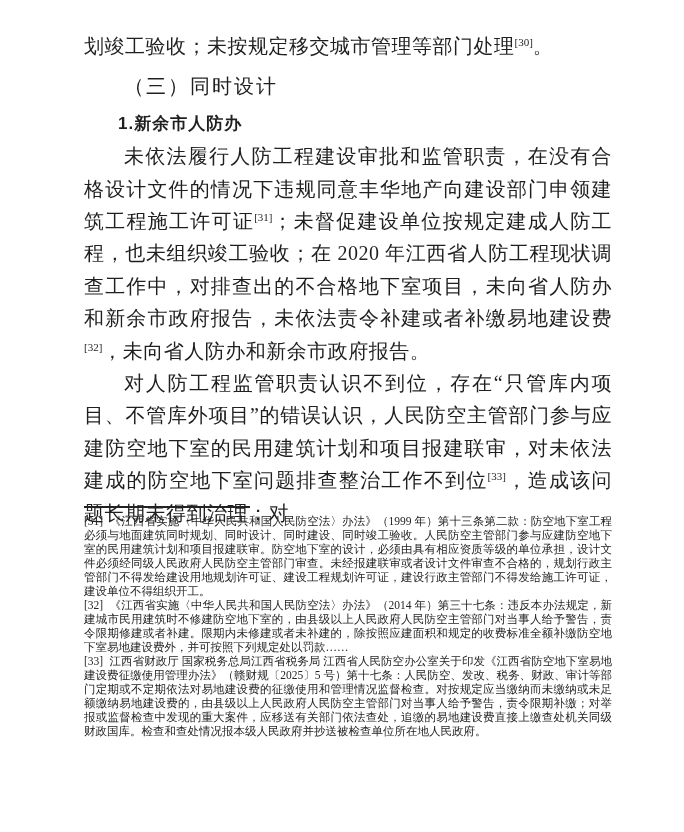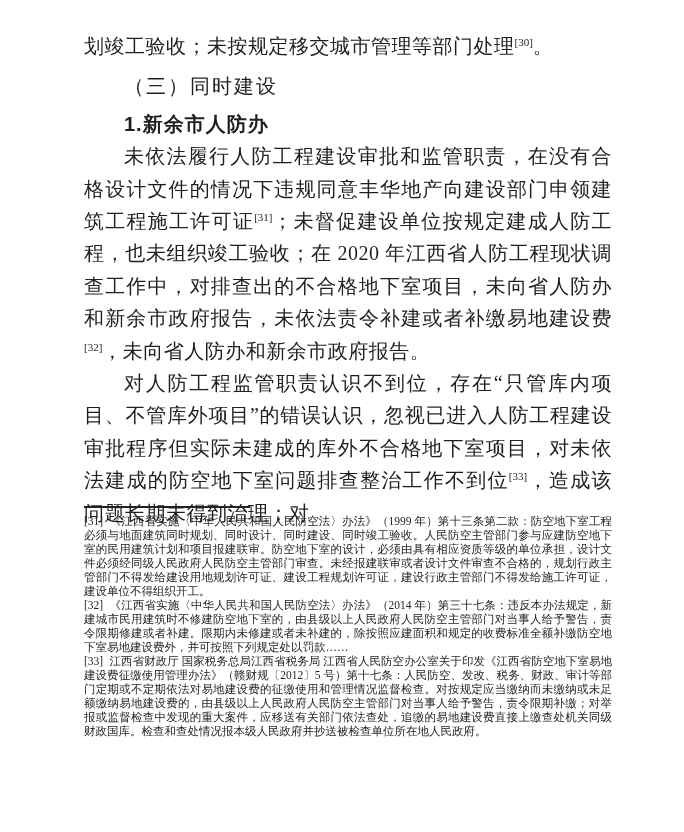--- a/index.html
+++ b/index.html
@@ -35,21 +35,21 @@
   .heading-l2 {
     margin: 8px 0 0 0;
     font-size: 20px;
     line-height: 32.4px;
     text-indent: 2em;
     font-weight: normal;
     letter-spacing: 2px;
   }
   .heading-l3 {
     margin: 5px 0 0 0;
-    font-size: 20px;
+    font-size: 17px;
     line-height: 32.4px;
     text-indent: 2em;
     font-weight: bold;
     font-family: "Liberation Sans", "DejaVu Sans", sans-serif;
     letter-spacing: 1px;
   }
   .sup-ref {
     font-size: 11px;
     vertical-align: 7px;
     letter-spacing: 0;
@@ -92,37 +92,37 @@
 </style>
 </head>
 <body>
 
 <div class="page">
 
   <div class="content">
 
     <p class="body-line no-indent"><span>划竣工验收；未按规定移交城市管理等部门处理</span><sup class="sup-ref">[30]</sup><span>。</span></p>
 
-    <p class="heading-l2">（三）同时建设</p>
+    <p class="heading-l2">（三）同时设计</p>
 
     <p class="heading-l3">1.新余市人防办</p>
 
     <p class="body-para"><span>未依法履行人防工程建设审批和监管职责，在没有合格设计文件的情况下违规同意丰华地产向建设部门申领建筑工程施工许可证</span><sup class="sup-ref">[31]</sup><span>；未督促建设单位按规定建成人防工程，也未组织竣工验收；在 2020 年江西省人防工程现状调查工作中，对排查出的不合格地下室项目，未向省人防办和新余市政府报告，未依法责令补建或者补缴易地建设费</span><sup class="sup-ref">[32]</sup><span>，未向省人防办和新余市政府报告。</span></p>
 
 
-    <p class="body-para"><span>对人防工程监管职责认识不到位，存在“只管库内项目、不管库外项目”的错误认识，忽视已进入人防工程建设审批程序但实际未建成的库外不合格地下室项目，对未依法建成的防空地下室问题排查整治工作不到位</span><sup class="sup-ref">[33]</sup><span>，造成该问题长期未得到治理；对</span></p>
+    <p class="body-para"><span>对人防工程监管职责认识不到位，存在“只管库内项目、不管库外项目”的错误认识，人民防空主管部门参与应建防空地下室的民用建筑计划和项目报建联审，对未依法建成的防空地下室问题排查整治工作不到位</span><sup class="sup-ref">[33]</sup><span>，造成该问题长期未得到治理；对</span></p>
 
   </div>
 
   <div class="footnotes">
     <hr class="footnote-rule">
 
 
     <p class="footnote"><span class="fn-marker">[31]</span><span>《江西省实施〈中华人民共和国人民防空法〉办法》（1999 年）第十三条第二款：防空地下室工程必须与地面建筑同时规划、同时设计、同时建设、同时竣工验收。人民防空主管部门参与应建防空地下室的民用建筑计划和项目报建联审。防空地下室的设计，必须由具有相应资质等级的单位承担，设计文件必须经同级人民政府人民防空主管部门审查。未经报建联审或者设计文件审查不合格的，规划行政主管部门不得发给建设用地规划许可证、建设工程规划许可证，建设行政主管部门不得发给施工许可证，建设单位不得组织开工。</span></p>
 
     <p class="footnote"><span class="fn-marker">[32]</span><span>《江西省实施〈中华人民共和国人民防空法〉办法》（2014 年）第三十七条：违反本办法规定，新建城市民用建筑时不修建防空地下室的，由县级以上人民政府人民防空主管部门对当事人给予警告，责令限期修建或者补建。限期内未修建或者未补建的，除按照应建面积和规定的收费标准全额补缴防空地下室易地建设费外，并可按照下列规定处以罚款……</span></p>
 
-    <p class="footnote"><span class="fn-marker">[33]</span><span>江西省财政厅 国家税务总局江西省税务局 江西省人民防空办公室关于印发《江西省防空地下室易地建设费征缴使用管理办法》（赣财规〔2012〕5 号）第十七条：人民防空、发改、税务、财政、审计等部门定期或不定期依法对易地建设费的征缴使用和管理情况监督检查。对按规定应当缴纳而未缴纳或未足额缴纳易地建设费的，由县级以上人民政府人民防空主管部门对当事人给予警告，责令限期补缴；对举报或监督检查中发现的重大案件，应移送有关部门依法查处，追缴的易地建设费直接上缴查处机关同级财政国库。检查和查处情况报本级人民政府并抄送被检查单位所在地人民政府。</span></p>
+    <p class="footnote"><span class="fn-marker">[33]</span><span>江西省财政厅 国家税务总局江西省税务局 江西省人民防空办公室关于印发《江西省防空地下室易地建设费征缴使用管理办法》（赣财规〔2025〕5 号）第十七条：人民防空、发改、税务、财政、审计等部门定期或不定期依法对易地建设费的征缴使用和管理情况监督检查。对按规定应当缴纳而未缴纳或未足额缴纳易地建设费的，由县级以上人民政府人民防空主管部门对当事人给予警告，责令限期补缴；对举报或监督检查中发现的重大案件，应移送有关部门依法查处，追缴的易地建设费直接上缴查处机关同级财政国库。检查和查处情况报本级人民政府并抄送被检查单位所在地人民政府。</span></p>
   </div>
 
   <div class="page-number">22</div>
 
 </div>
 
 </body></html>

